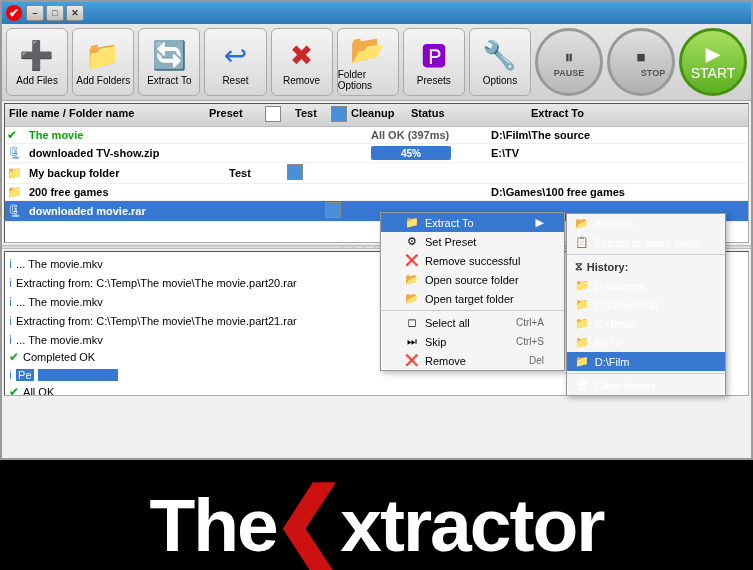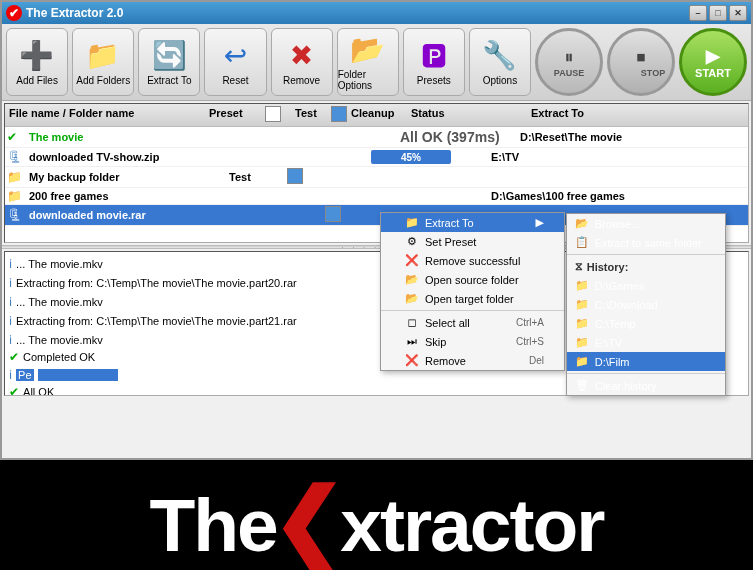--- a/index.html
+++ b/index.html
@@ -85,21 +85,20 @@
     .watermark-xtractor { color: #fff; font-size: 75px; }
     .chevron-icon { color: #cc1111; font-size: 90px; margin: 0 -5px; position: relative; top: 5px; }
   </style>
 </head>
 <body>
 
 <div class="window">
 
   <div class="titlebar">
     <div class="titlebar-icon">✔</div>
-    <span class="titlebar-title">The Extractor 2.0</span>
     <div class="titlebar-controls">
       <div class="titlebar-btn">–</div>
       <div class="titlebar-btn">□</div>
       <div class="titlebar-btn">✕</div>
     </div>
   </div>
 
   <div class="toolbar">
     <div class="toolbar-btn">
       <span class="toolbar-btn-icon btn-add">➕</span>
@@ -137,21 +136,21 @@
       <div class="btn-pause">
         <span style="font-size:18px;">⏸</span>
         <span style="font-size:9px; font-weight:bold; color:#555;">PAUSE</span>
       </div>
       <div class="btn-stop">
         <span style="font-size:18px;">⏹</span>
         <span style="font-size:9px; font-weight:bold; color:#555;padding-left:24px;">STOP</span>
       </div>
       <div class="btn-start">
         <span style="font-size:18px;">▶</span>
-        <span style="font-size:11px; font-weight:bold;">START</span>
+        <span style="font-size:14px; font-weight:normal;">START</span>
       </div>
     </div>
   </div>
 
   <div class="filelist-area" style="height:140px; position:relative; overflow:hidden;">
     <div class="filelist-header">
       <div class="col-filename">File name / Folder name</div>
       <div class="col-preset">Preset</div>
       <div style="width:16px;"><span class="col-checkbox"></span></div>
       <div class="col-test">Test</div>
@@ -159,22 +158,22 @@
       <div class="col-cleanup">Cleanup</div>
       <div class="col-status">Status</div>
       <div class="col-extractto">Extract To</div>
     </div>
 
     <div class="filelist-row">
       <span class="row-icon icon-ok">✔</span>
       <div class="col-filename" style="color:#00aa00;">The movie</div>
       <div class="col-preset"></div>
       <div style="width:82px;"></div>
-      <div class="col-status" style="font-size:14px; color:#555;margin-left:29px;">All OK (397ms)</div>
-      <div class="col-extractto">D:\Reset\The movie</div>
+      <div class="col-status" style="font-size:11px; color:#555;">All OK (397ms)</div>
+      <div class="col-extractto">D:\Film\The source</div>
     </div>
 
     <div class="filelist-row">
       <span class="row-icon" style="color:#4080c0;">🗜</span>
       <div class="col-filename">downloaded TV-show.zip</div>
       <div class="col-preset"></div>
       <div style="width:82px;"></div>
       <div class="col-status">
         <div class="progress-bar">45%</div>
       </div>

